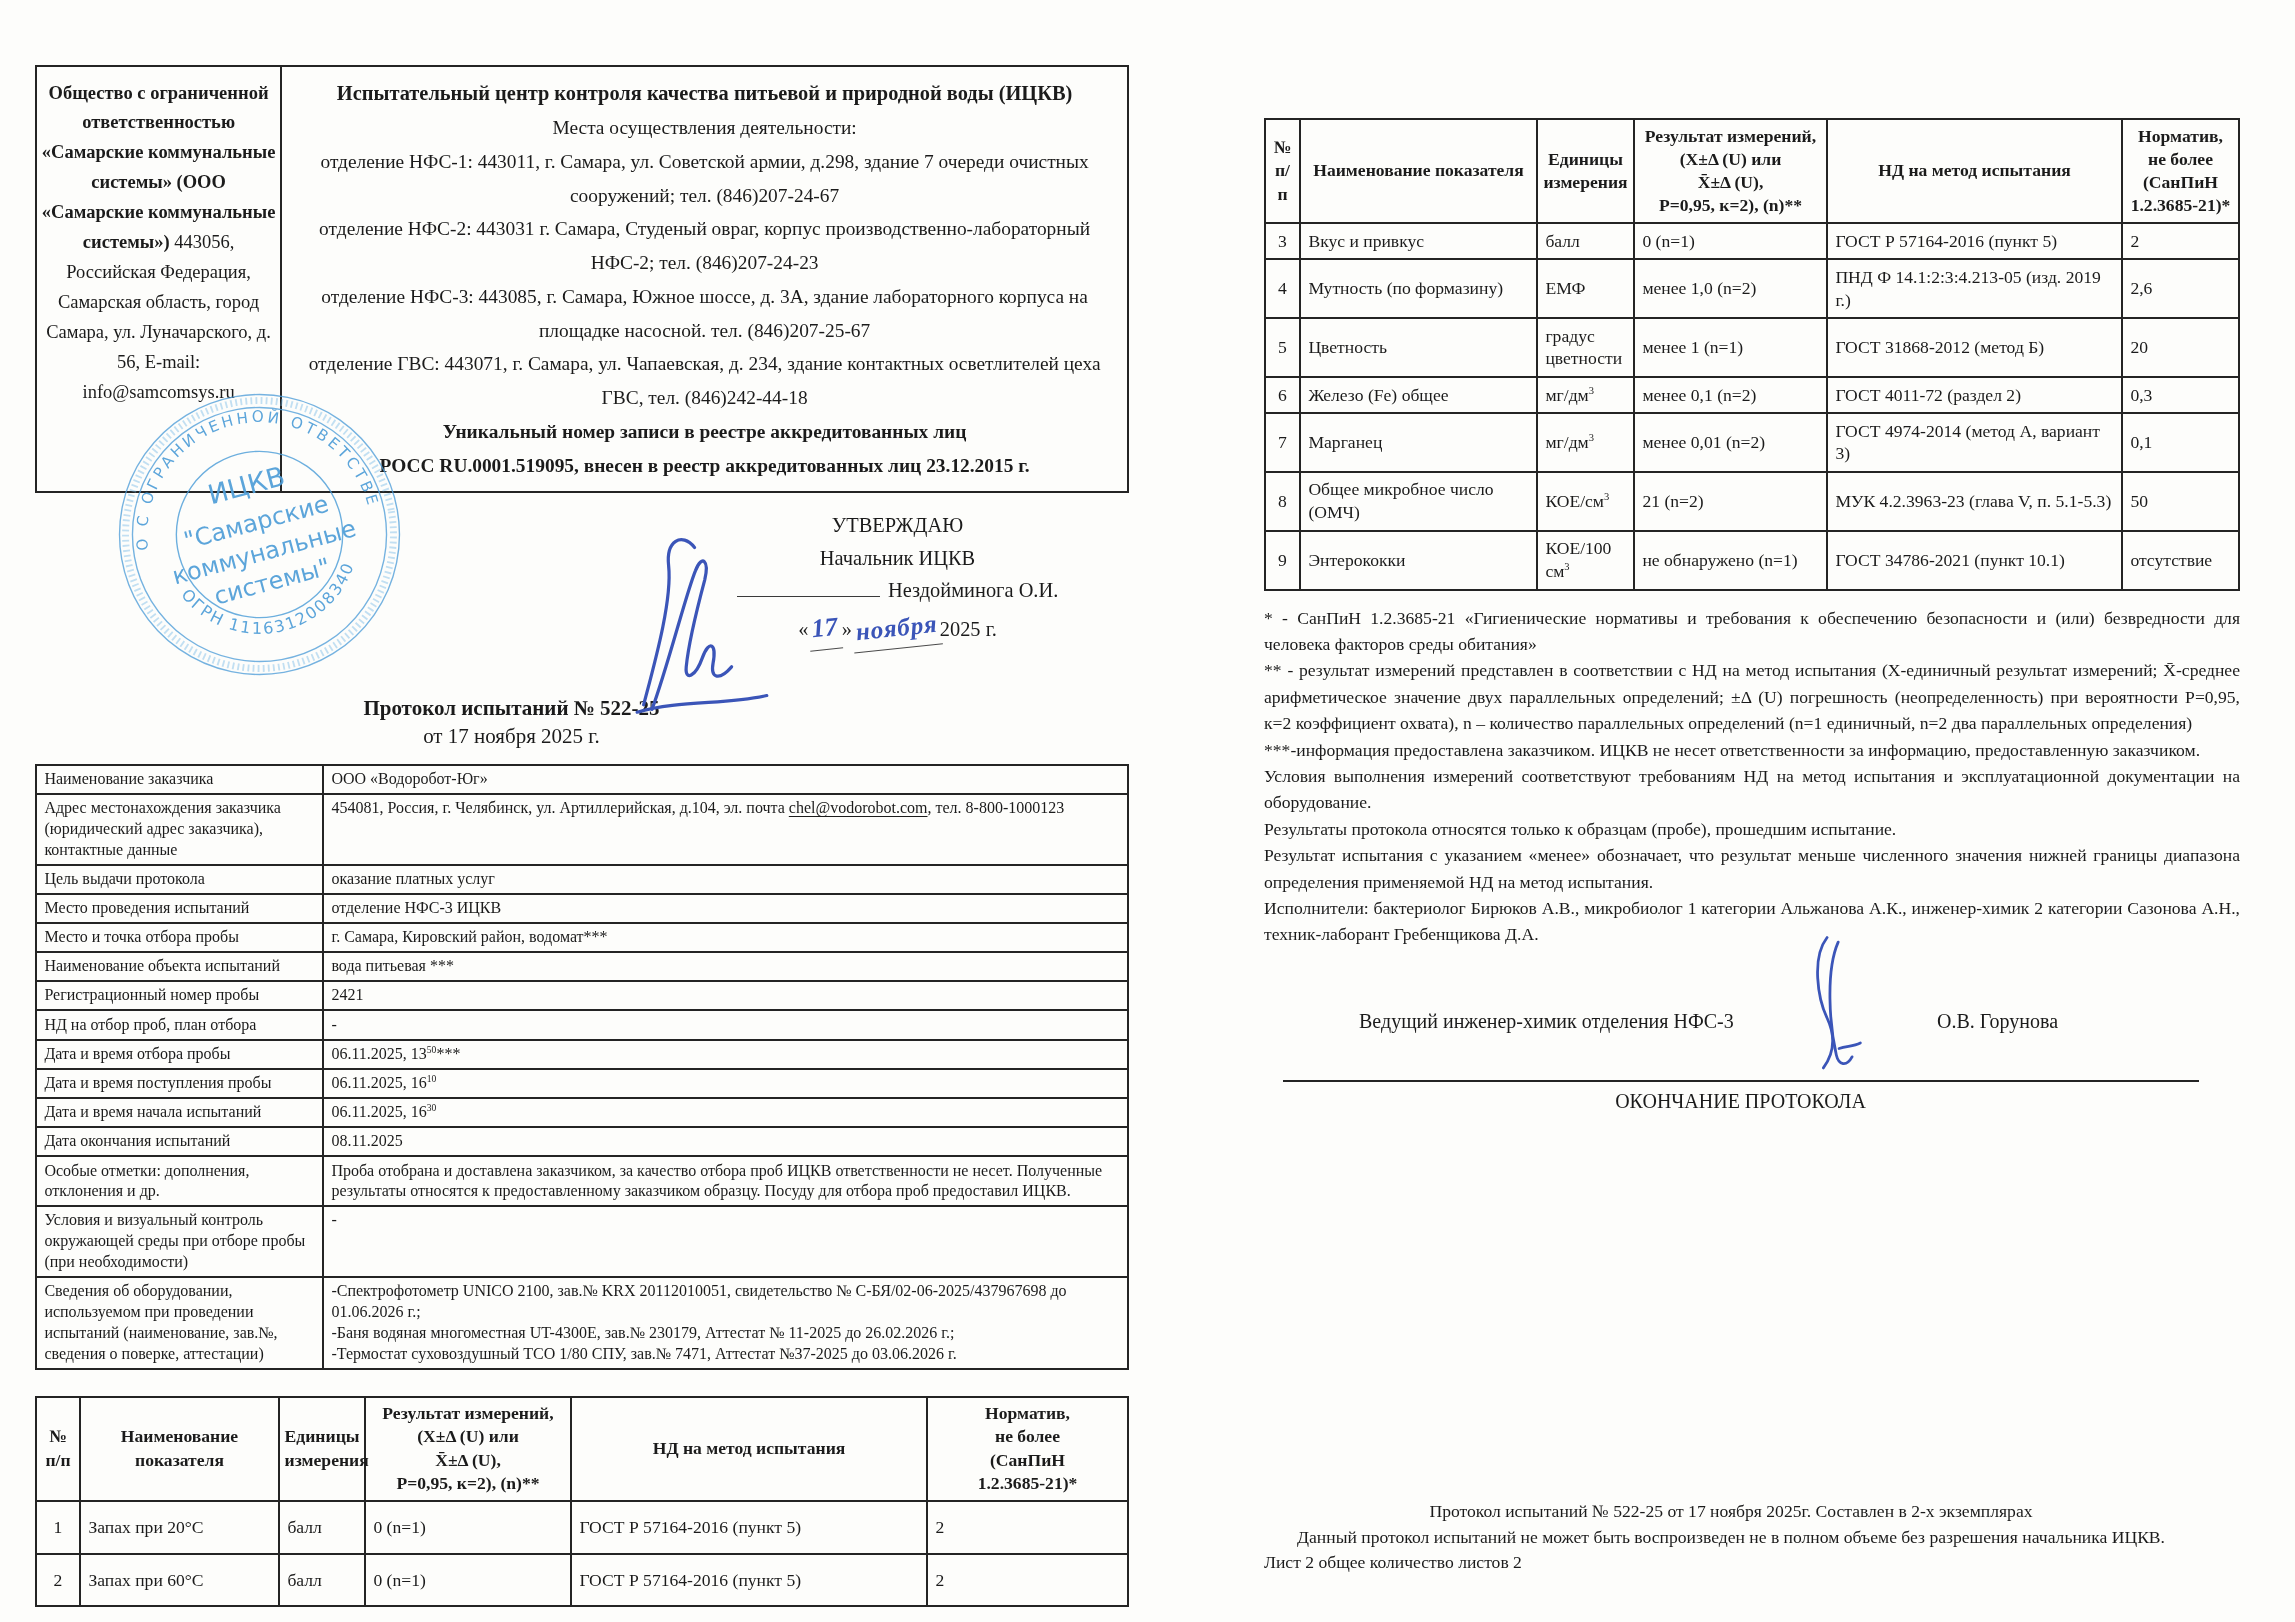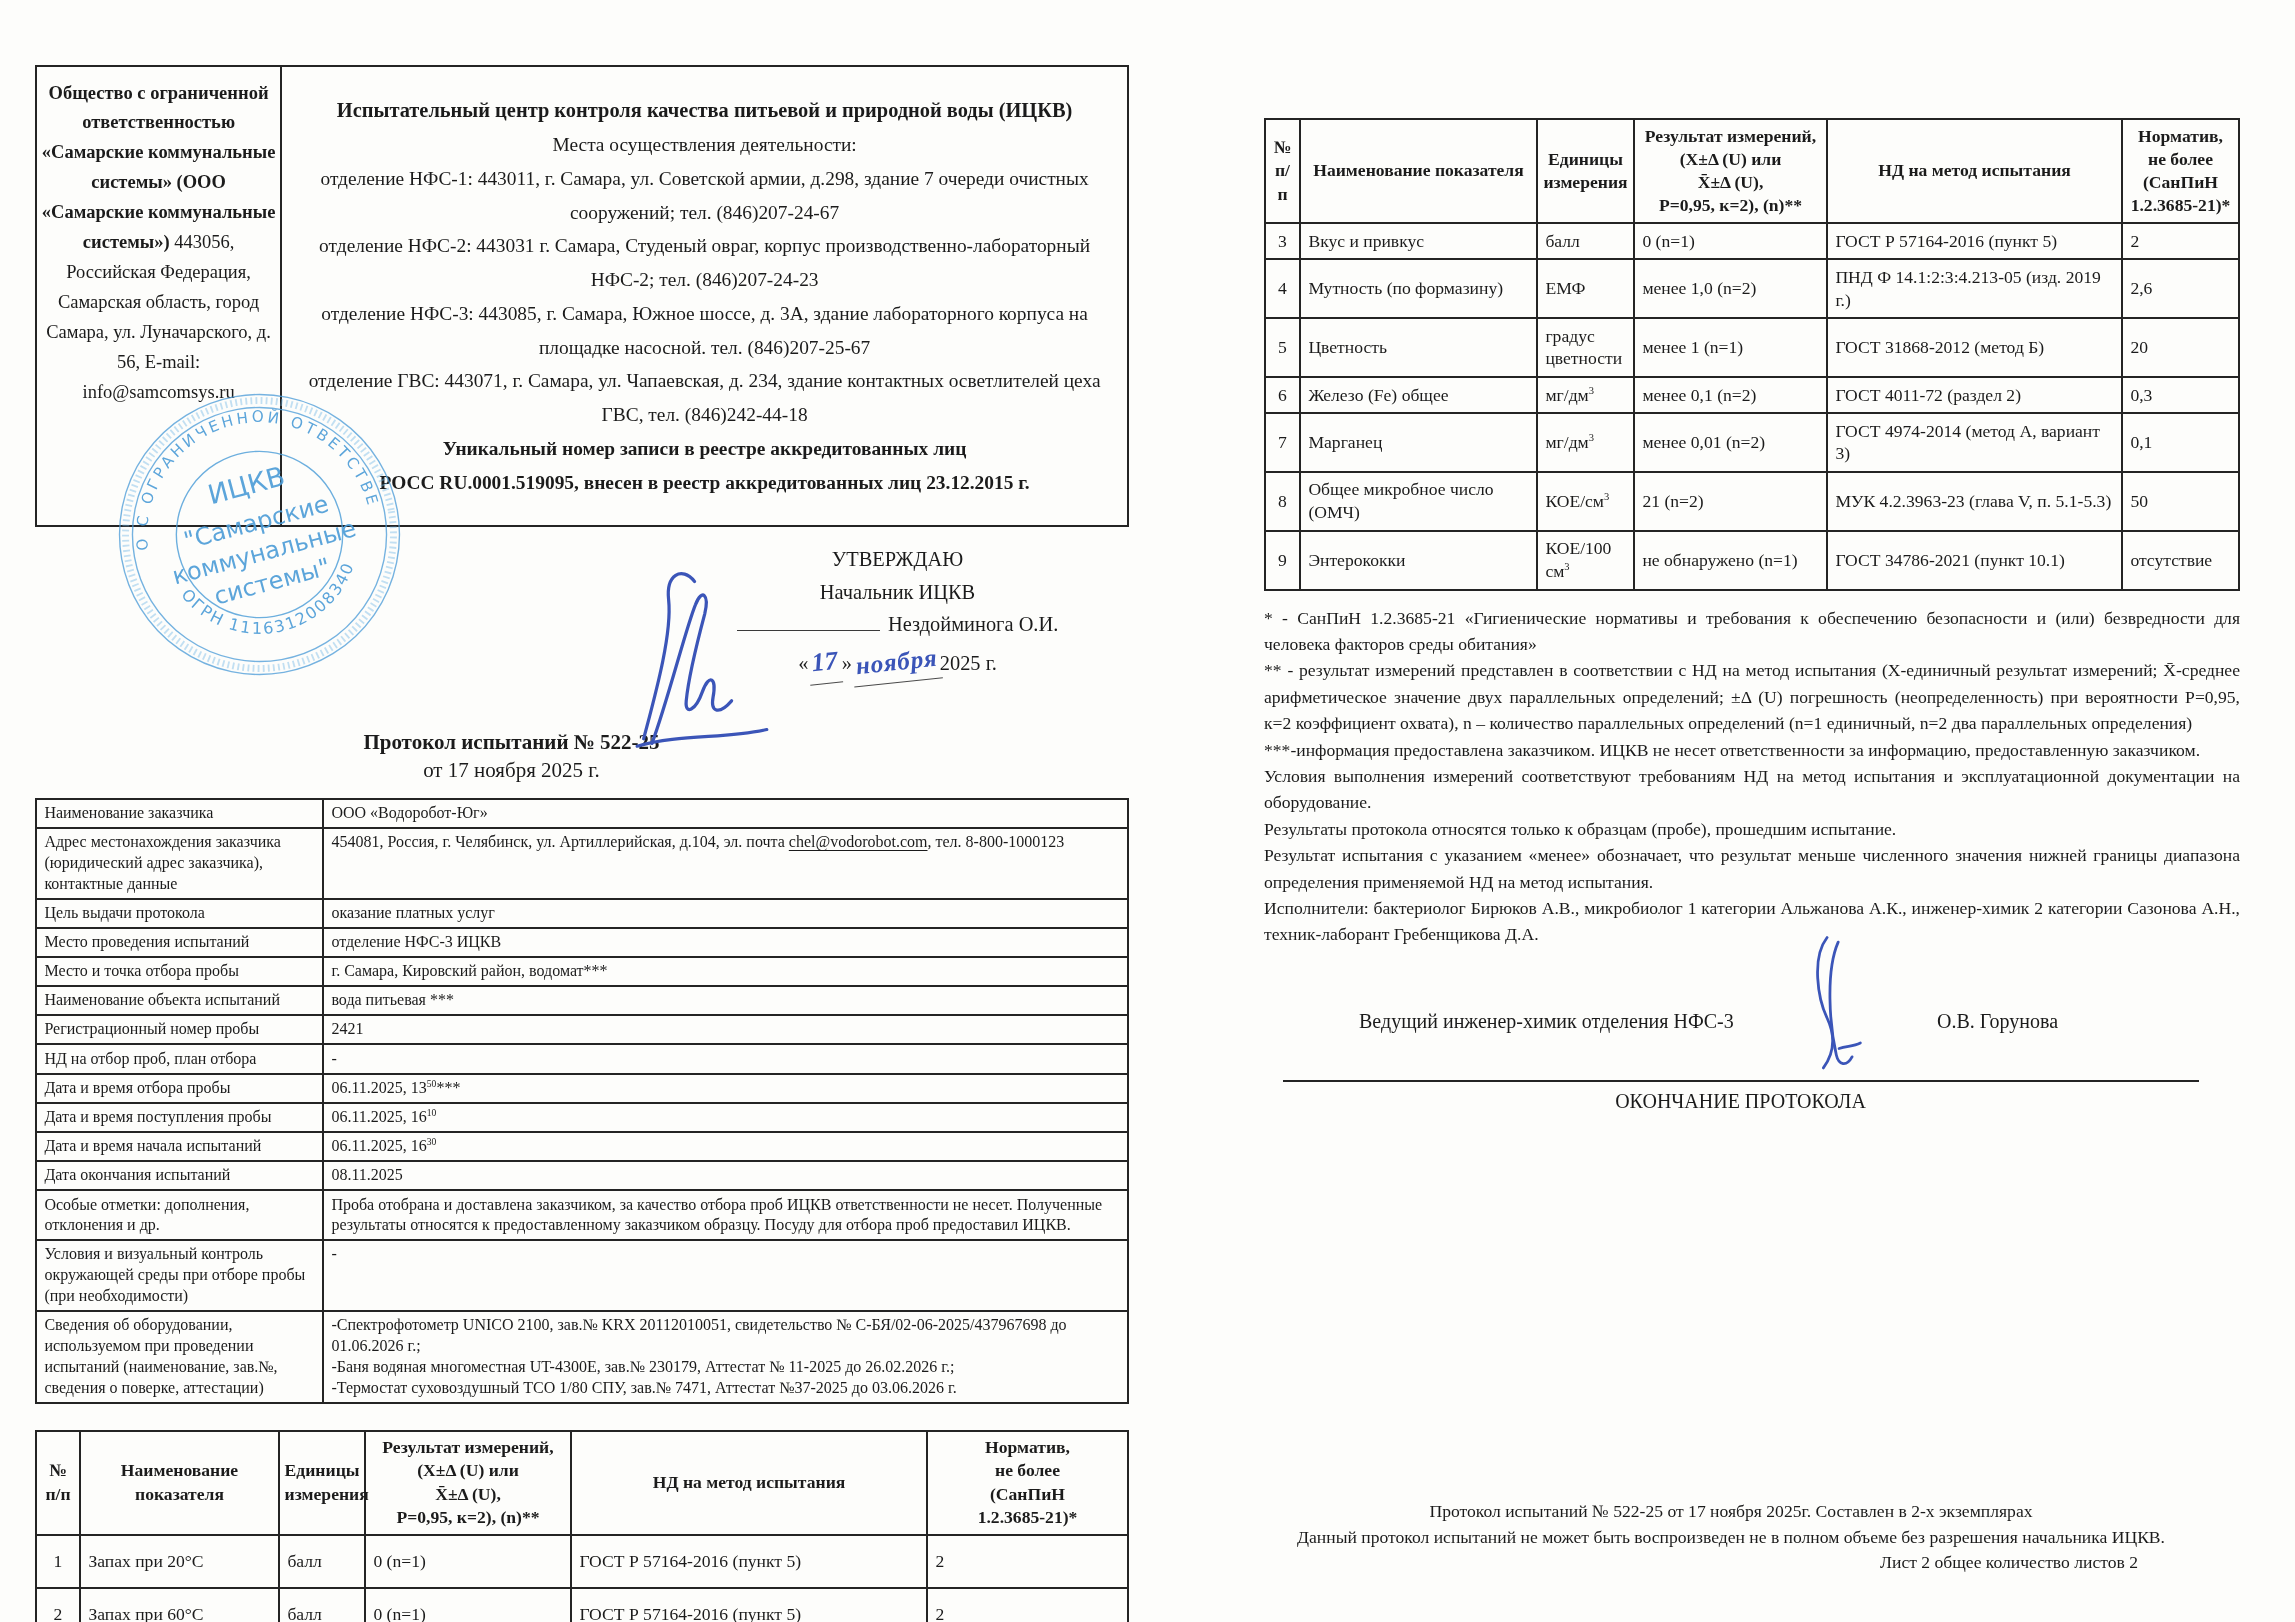--- a/index.html
+++ b/index.html
@@ -14,21 +14,21 @@
 
   table{border-collapse:collapse;table-layout:fixed;width:100%;}
   sup{font-size:60%;line-height:0;}
   u{text-underline-offset:2.8px;}
 
   
   .org-table{margin-top:46px;}
   .org-table td{border:2.8px solid #242424;vertical-align:top;margin-top:24px;}
   .org-left{width:234px;padding:12px 4.6px;text-align:center;font-size:18.5px;line-height:1.62;}
   .org-name{font-weight:bold;}
-  .org-center{padding:26px 21px;text-align:center;font-size:19.4px;line-height:1.74;}
+  .org-center{padding:9px 21px;text-align:center;font-size:19.4px;line-height:1.74;}
   .center-title{font-weight:bold;font-size:20.4px;}
   .accred{font-weight:bold;}
 
   
   .approve-row{position:relative;height:199px;}
   .stamp{position:absolute;left:79px;top:370px;z-index:3;opacity:.92;pointer-events:none;}
   .approve{position:absolute;right:28px;top:15.7px;width:407px;text-align:center;
            font-size:20.4px;line-height:1.6;z-index:2;}
   .uline{display:inline-block;width:143px;border-bottom:1.9px solid #3a3a3a;height:18.5px;
          vertical-align:baseline;margin-right:8.3px;}
@@ -51,21 +51,21 @@
   .rtable{font-size:17.6px;}
   .rtable th{border:2.8px solid #242424;padding:4.6px 4.6px;font-weight:bold;
              text-align:center;vertical-align:middle;line-height:1.32;}
   .rtable td{border:2.8px solid #242424;padding:5.6px 7.4px;vertical-align:middle;line-height:1.3;}
   .rtable .c-num{text-align:center;}
   .rtable--p1{margin-top:26px;}
   .rtable--p1 td{padding:14px 7.4px;}
   .rtable--p2{margin-top:118px;}
   .p2-footer{position:absolute;left:0;top:1499px;width:934px;font-size:17.6px;line-height:1.45;}
   .p2f-c{text-align:center;}
-  .p2f-r{text-align:right;padding-right:60px;}
+  .p2f-r{padding-right:60px;}
 
   
   .footnotes{margin-top:14px;width:976px;font-size:17.6px;line-height:1.5;}
   .fn{text-align:justify;}
   .sigrow{position:relative;margin-top:37px;height:79px;font-size:20px;}
   .sig-pos{position:absolute;left:95px;top:25.4px;}
   .sig-name{position:absolute;left:673px;top:25.4px;}
   .sig2{position:absolute;left:527px;top:-56px;}
   .endline{margin-top:16.7px;margin-left:18.5px;width:916px;border-top:2.3px solid #242424;}
   .end-caption{width:953px;text-align:center;font-size:20px;margin-top:7.4px;}

